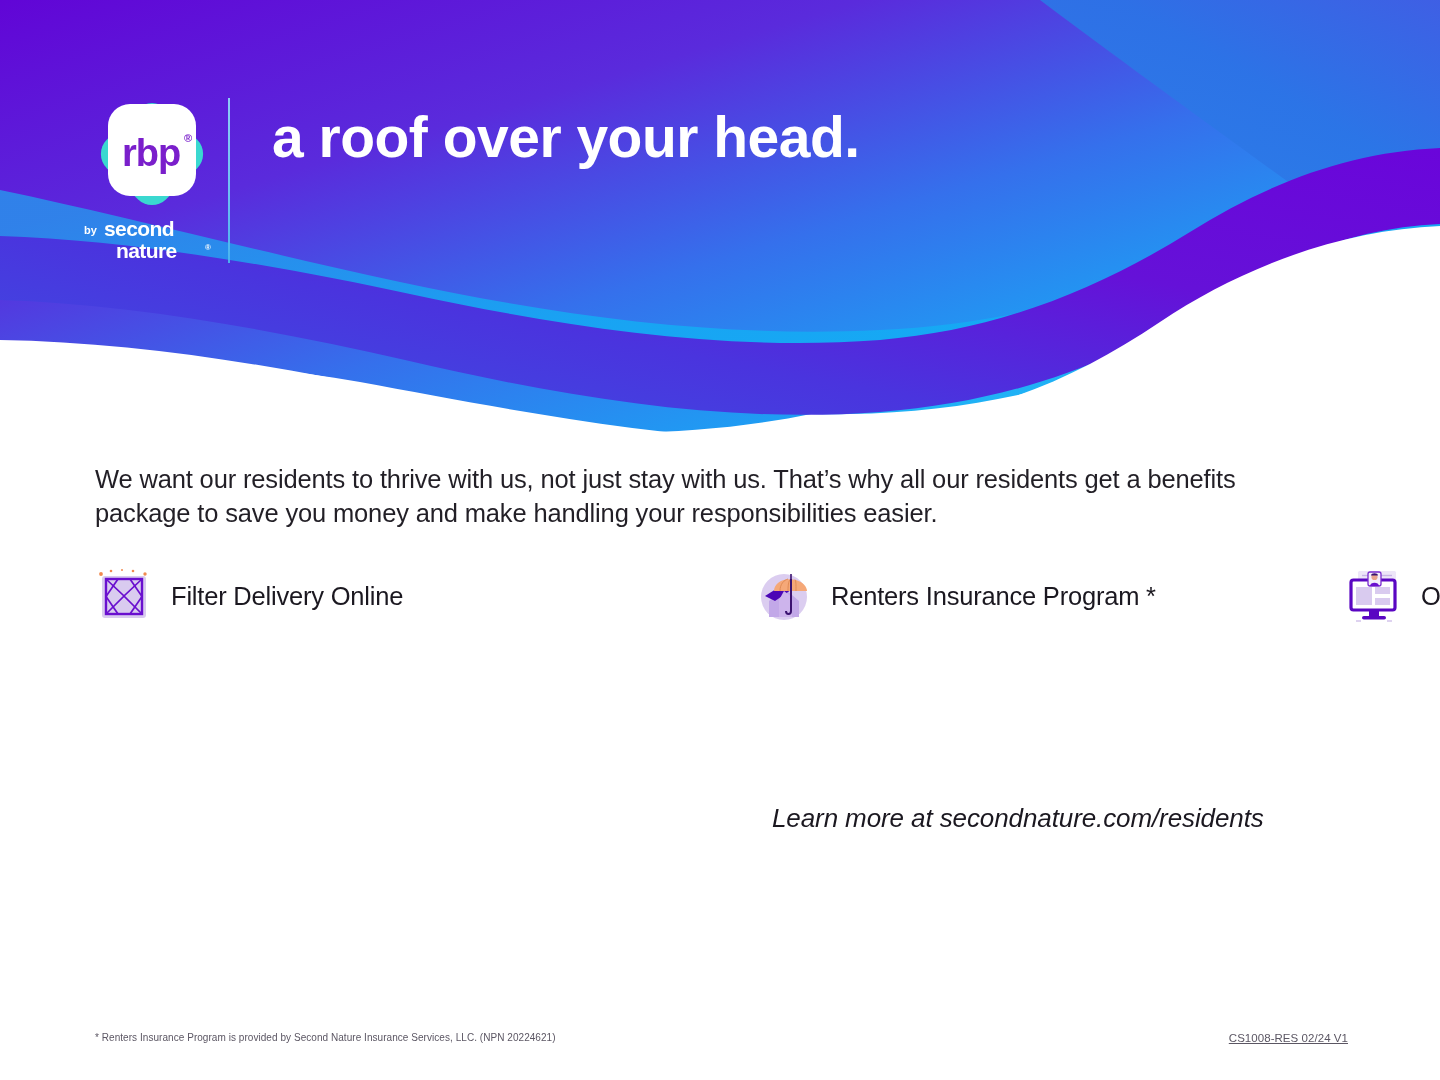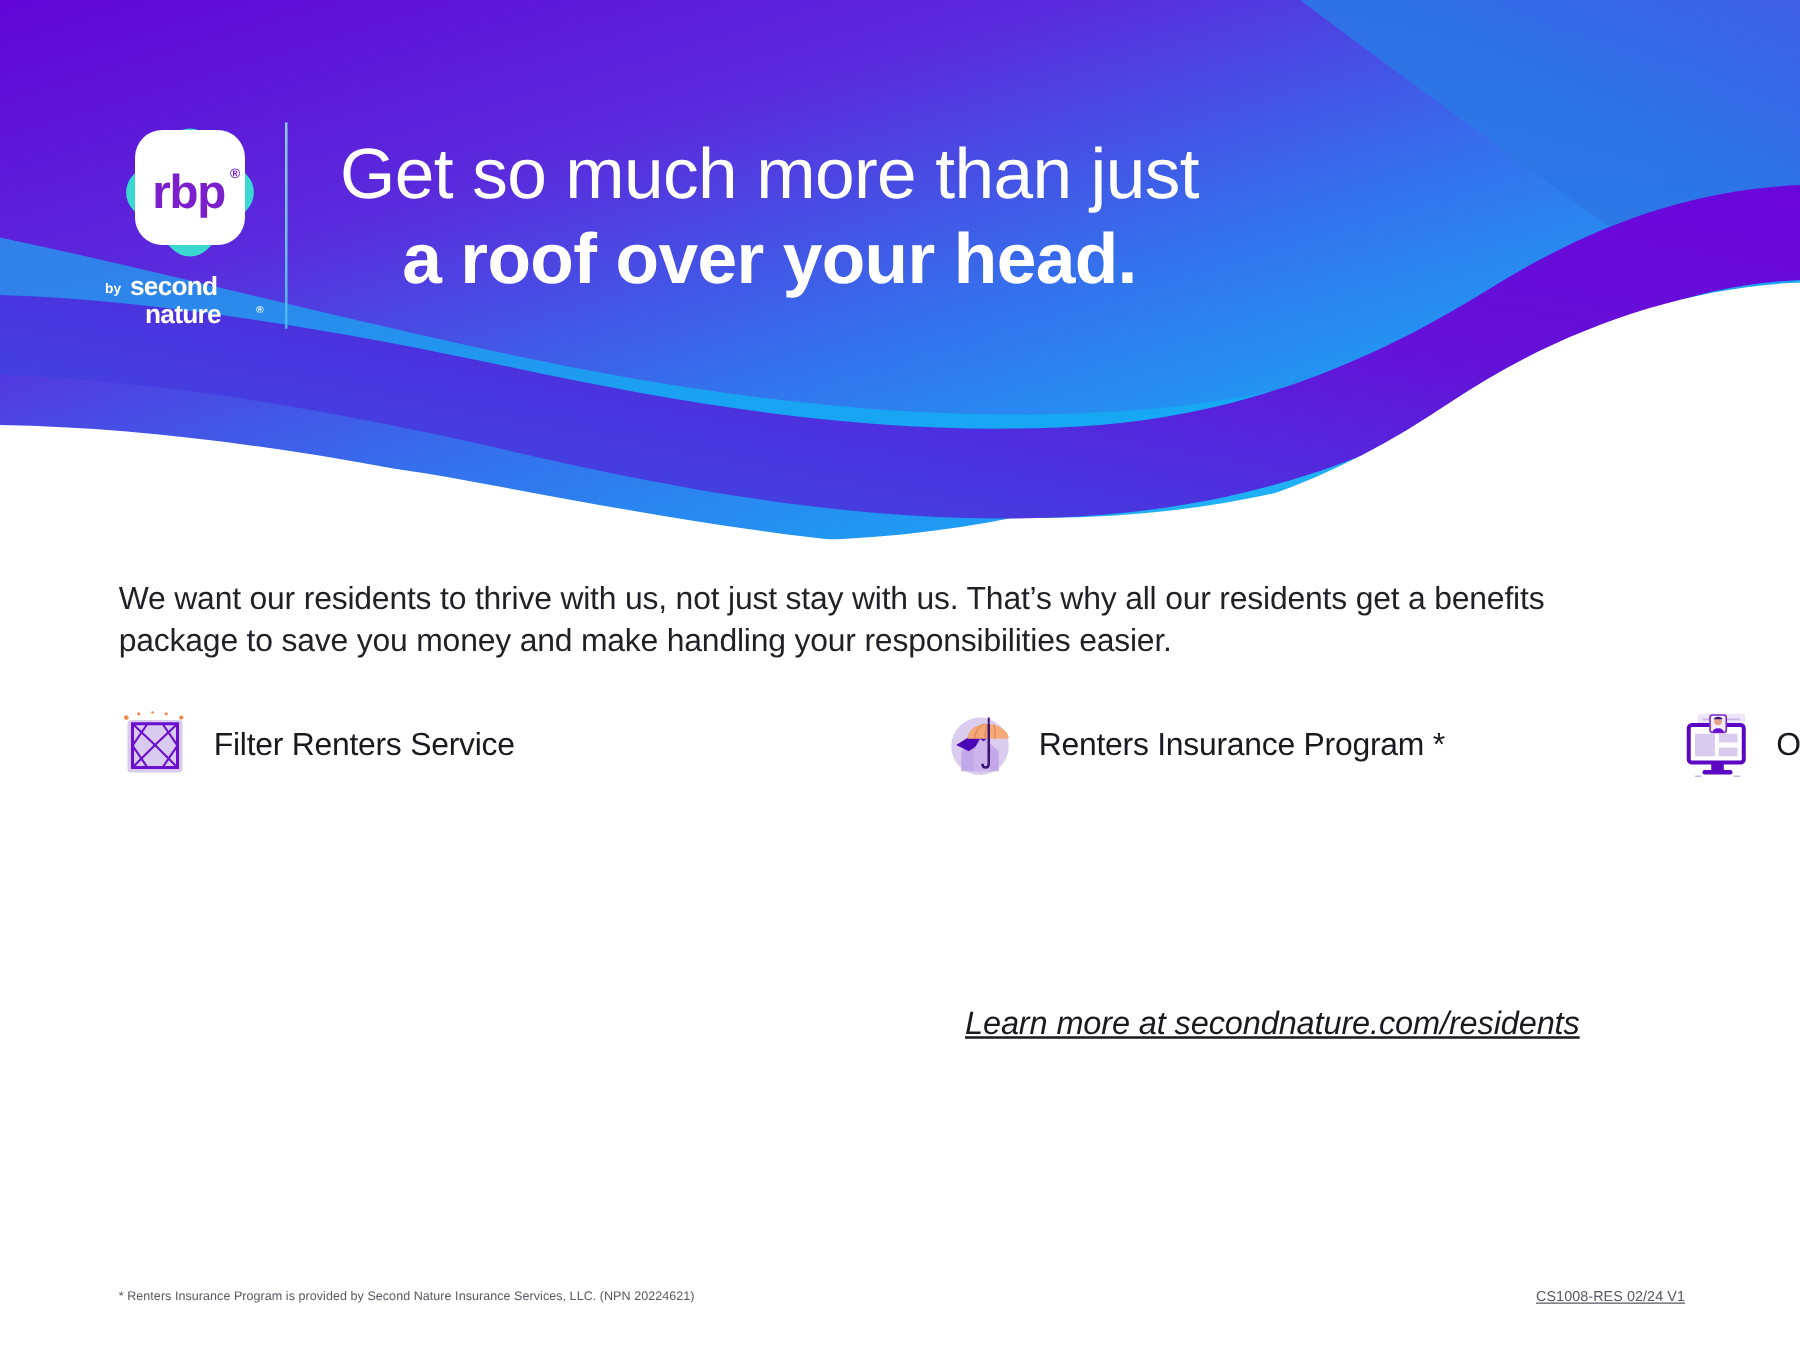--- a/index.html
+++ b/index.html
@@ -75,21 +75,21 @@
     display:block;
   }
   .benefit .lbl {
     font-size:25.5px; color:#1b1820; font-weight:400;
     letter-spacing:-0.2px; white-space:nowrap;
   }
 
   #learn-more {
     position:absolute; left:772px; top:803px;
     font-size:26px; font-style:italic; color:#1b1820;
-    letter-spacing:-0.1px; font-weight:400;text-decoration:underline;
+    letter-spacing:-0.1px; font-weight:400;
   }
 
   
   #footnote {
     position:absolute; left:95px; top:1032px;
     font-size:10px; color:#5b5663; letter-spacing:0.05px;
   }
   #doccode {
     position:absolute; right:92px; top:1032px;
     font-size:11.5px; color:#5b5663; letter-spacing:0.05px;text-decoration:underline;
@@ -192,21 +192,20 @@
   <svg id="logo-wordmark" viewBox="0 0 160 52">
     <text x="8" y="20" font-family="Liberation Sans, sans-serif" font-size="11" font-weight="700" fill="#ffffff">by</text>
     <text x="28" y="22" font-family="Liberation Sans, sans-serif" font-size="21" font-weight="700" fill="#ffffff" letter-spacing="-0.6">second</text>
     <text x="40" y="44" font-family="Liberation Sans, sans-serif" font-size="21" font-weight="700" fill="#ffffff" letter-spacing="-0.6">nature</text>
     <text x="129" y="36" font-family="Liberation Sans, sans-serif" font-size="8" font-weight="700" fill="#ffffff">®</text>
   </svg>
 </div>
 <div id="logo-divider"></div>
 
 <div id="headline">
-  <span class="l1">Get so much more than just</span>
   <span class="l2">a roof over your head.</span>
 </div>
 
 <p id="body-copy">We want our residents to thrive with us, not just stay with us. That’s why all our residents get a benefits package to save you money and make handling your responsibilities easier.</p>
 
 <div id="benefits">
 
   <div class="benefit">
     <svg class="ico" viewBox="0 0 58 58">
       <rect x="7" y="9" width="44" height="42" rx="3" fill="#D9CBEF"></rect>
@@ -220,21 +219,21 @@
         <path d="M47,29.5 L35,12"></path>
       </g>
       <g fill="#F08A50">
         <circle cx="6" cy="7" r="1.9"></circle>
         <circle cx="16" cy="4" r="1.3"></circle>
         <circle cx="38" cy="4" r="1.3"></circle>
         <circle cx="50" cy="7" r="1.7"></circle>
         <circle cx="27" cy="3" r="1"></circle>
       </g>
     </svg>
-    <span class="lbl">Filter Renters Service</span>
+    <span class="lbl">Filter Delivery Online</span>
   </div>
 
   <div class="benefit">
     <svg class="ico" viewBox="0 0 58 58">
       <circle cx="29" cy="30" r="23" fill="#DBCDF0"></circle>
       <path d="M14,34 L29,21 L44,34 L44,50 L14,50 Z" fill="#C2A8E8"></path>
       <path d="M10,29 L29,17 L36,23 L20,34 Z" fill="#4B06B5"></path>
       <path d="M24,33 L29,24 L37,30 L37,50 L24,50 Z" fill="#CDB4EC"></path>
       <path d="M19,24 C19,15 30,10 41,13 C48,15 52,20 52,24 Z" fill="#F5A878"></path>
       <g stroke="#E08A54" stroke-width="1" fill="none">

